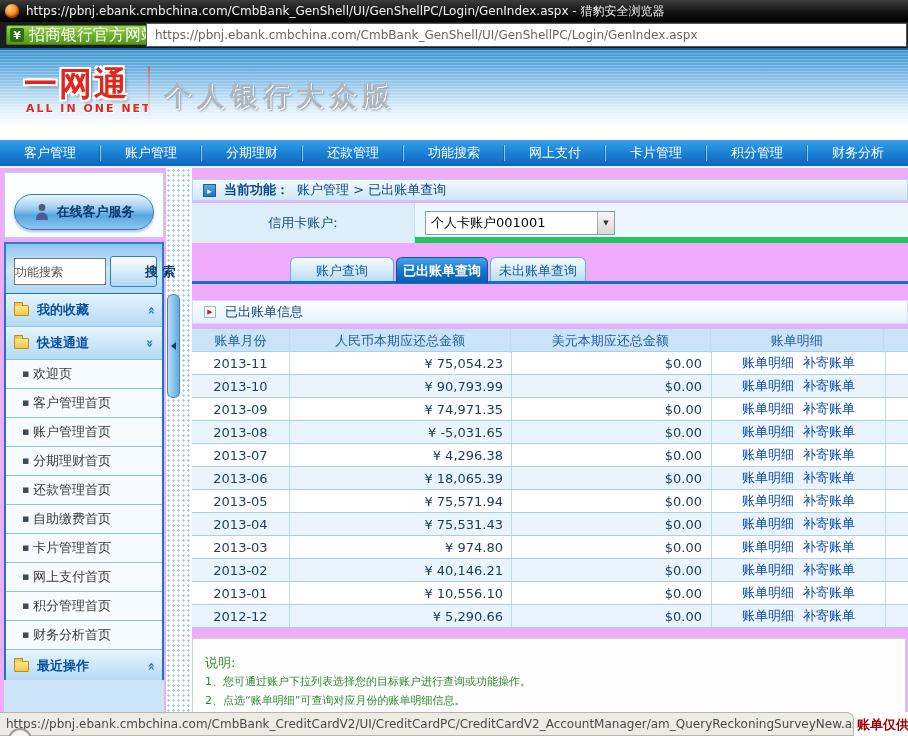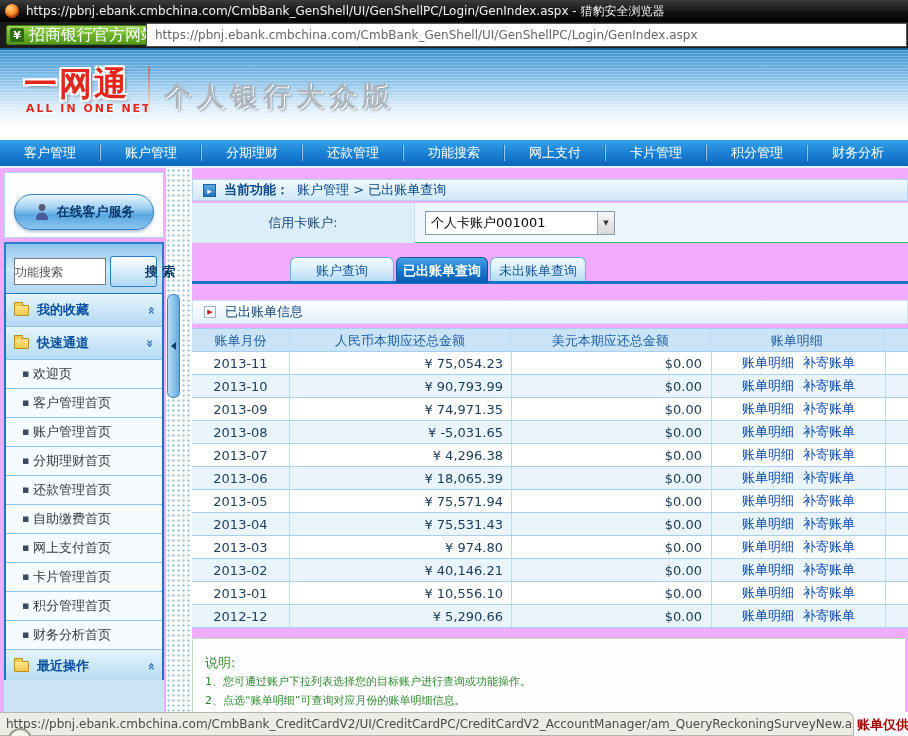--- a/index.html
+++ b/index.html
@@ -84,21 +84,21 @@
   .collapse-arrow { width:0; height:0; border-top:4px solid transparent; border-bottom:4px solid transparent; border-right:5px solid #123c6a; }
 
   
   .breadcrumb-bar { position:absolute; left:192px; top:179px; width:716px; height:22px;
     background:linear-gradient(#f2f9fe,#cfe7f8); border:1px solid #b5d6ef; display:flex; align-items:center; gap:8px; padding-left:10px; }
   .bc-icon { width:13px; height:13px; border:1px solid #1a5fa0; background:linear-gradient(#5aaae4,#2470c0);
     color:#fff; font-size:9px; line-height:12px; text-align:center; }
   .breadcrumb-text { color:#0a4a8c; font-size:13px; font-weight:bold; white-space:nowrap; }
   .breadcrumb-path { color:#0a4a8c; font-size:13px; font-weight:normal; }
 
-  .form-row { position:absolute; left:192px; top:203px; width:716px; height:40px; background:#eef7fe; border-bottom:1px solid #22c55e; }
+  .form-row { position:absolute; left:192px; top:203px; width:716px; height:40px; background:#eef7fe; border-bottom:6px solid #22c55e; }
   .form-label-cell { position:absolute; left:0; top:0; width:223px; height:40px; background:#ddeefb; border-right:1px solid #c5ddf0;
     display:flex; align-items:center; justify-content:center; }
   .form-label { color:#17497e; font-size:13px; }
   .select-box { position:absolute; left:233px; top:8px; width:190px; height:24px; background:#fff; border:1px solid #7f9db9;
     display:flex; align-items:center; cursor:pointer; }
   .select-value { flex:1; font-size:13px; color:#000; padding-left:5px; white-space:nowrap; overflow:hidden; }
   .select-arrow { width:17px; height:100%; background:linear-gradient(#f8f8f8,#d8d8d8); border-left:1px solid #aaa;
     display:flex; align-items:center; justify-content:center; font-size:7px; color:#333; }
 
   .tab { position:absolute; top:257px; height:26px; border:1px solid #6aaede; border-bottom:none; border-radius:6px 6px 0 0;
@@ -214,22 +214,22 @@
       <span class="menu-header-label">快速通道</span>
       <span class="chev down">»</span>
     </div>
     <div id="quick-links">
         <div class="quick-link">欢迎页</div>
         <div class="quick-link">客户管理首页</div>
         <div class="quick-link">账户管理首页</div>
         <div class="quick-link">分期理财首页</div>
         <div class="quick-link">还款管理首页</div>
         <div class="quick-link">自助缴费首页</div>
+        <div class="quick-link">卡片管理首页</div>
         <div class="quick-link">网上支付首页</div>
-        <div class="quick-link">卡片管理首页</div>
         <div class="quick-link">积分管理首页</div>
         <div class="quick-link">财务分析首页</div>
       </div>
     <div class="menu-header">
       <span class="folder-icon"></span>
       <span class="menu-header-label">最近操作</span>
       <span class="chev up">»</span>
     </div>
     <div class="menu-footer-bar"></div>
   </div>

